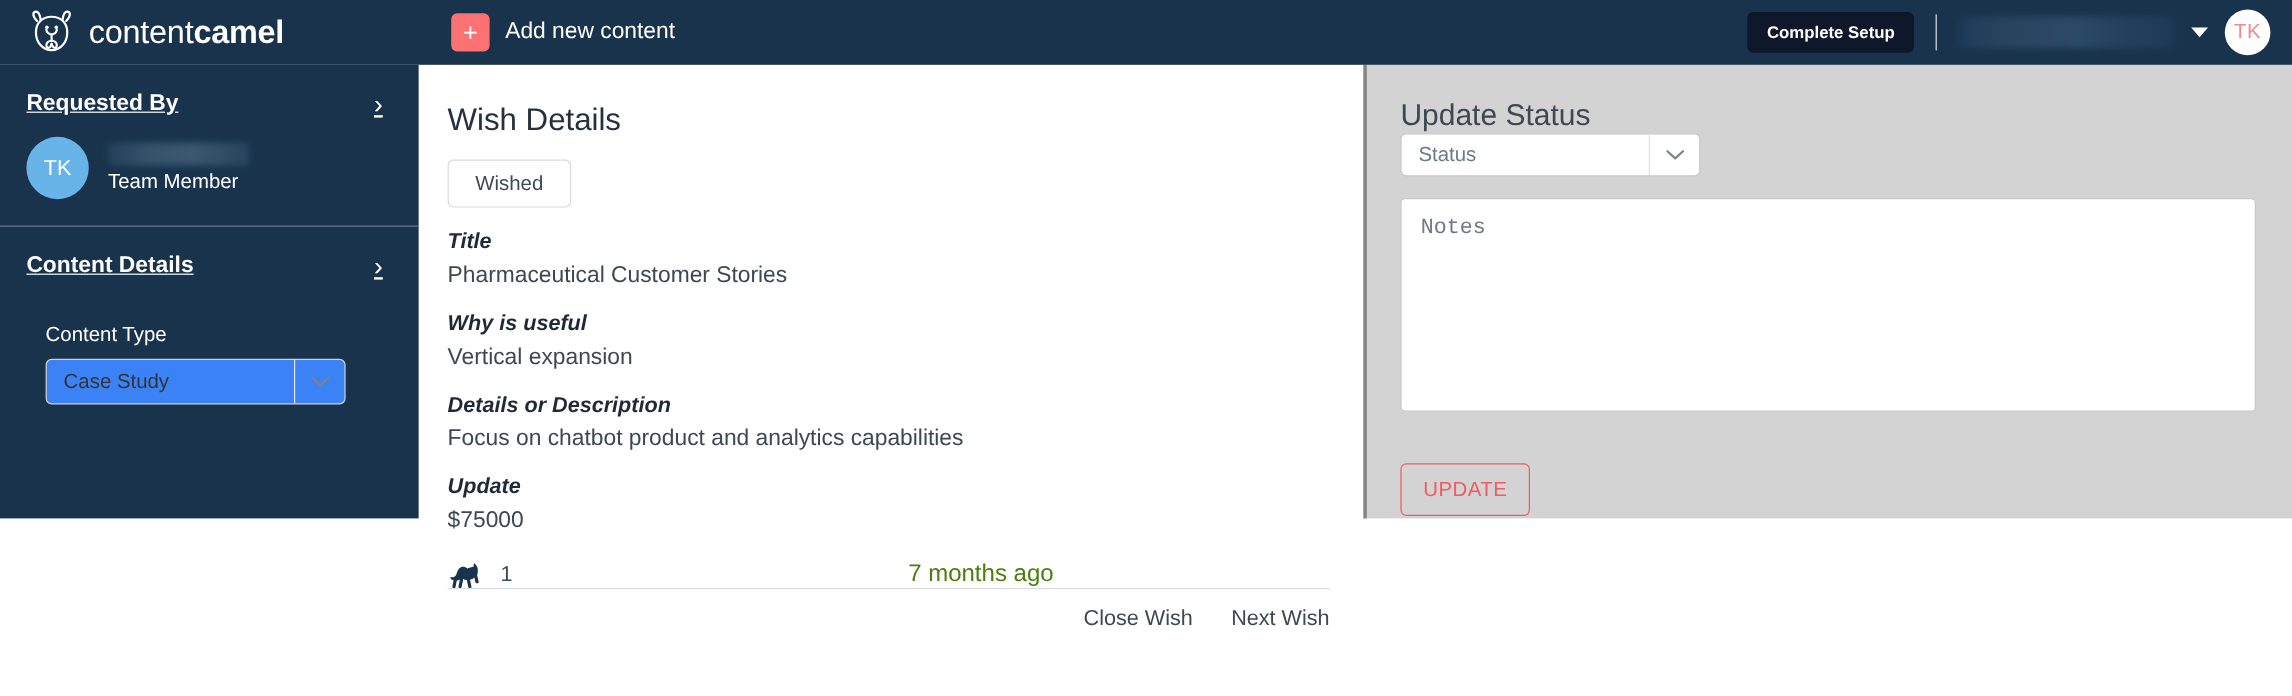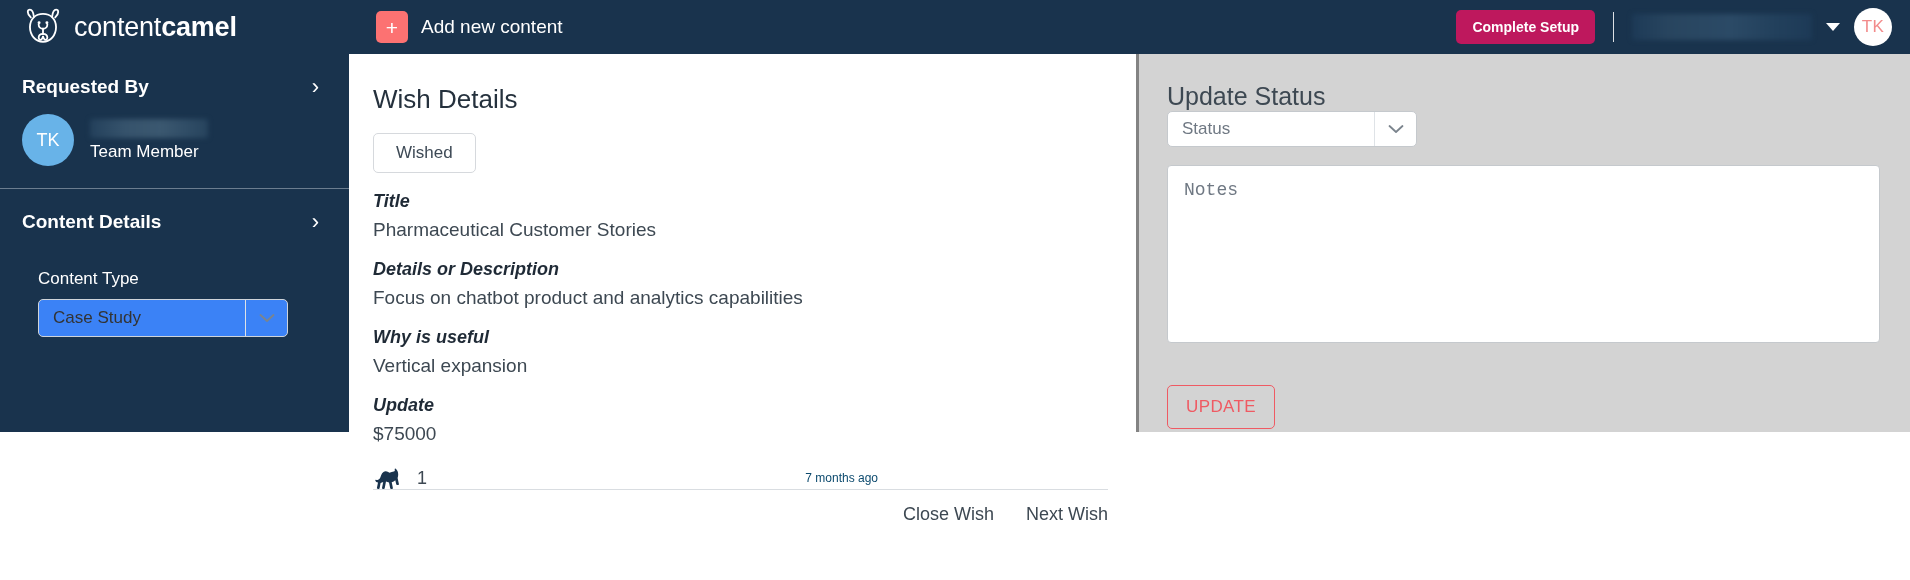--- a/index.html
+++ b/index.html
@@ -75,21 +75,21 @@
     white-space: nowrap;
   }
 
   .topbar-right {
     margin-left: auto;
     display: flex;
     align-items: center;
     height: 100%;
   }
   .complete-setup {
-    background: #be185d;
+    background: #0f172a;
     color: #ffffff;
     font-size: 14px;
     font-weight: 700;
     border: none;
     border-radius: 5px;
     padding: 9px 16px;
     cursor: pointer;
     white-space: nowrap;
     font-family: "Liberation Sans", sans-serif;
   }
@@ -150,20 +150,21 @@
     overflow: hidden;
   }
   .sb-section { padding: 0 22px; }
   .sb-head-row {
     display: flex;
     align-items: center;
     justify-content: space-between;
     padding-top: 22px;
     padding-bottom: 4px;
     cursor: pointer;
+    text-decoration: underline;
   }
   .sb-head-title {
     font-size: 19px;
     font-weight: 700;
     color: #ffffff;
   }
   .sb-chevron {
     color: #ffffff;
     font-size: 22px;
     line-height: 1;
@@ -290,22 +291,22 @@
   .camel-count {
     display: flex;
     align-items: center;
     gap: 14px;
   }
   .camel-icon { display: block; }
   .camel-num { font-size: 18px; color: #3d4852; }
   .time-ago {
     margin-left: auto;
     margin-right: 230px;
-    font-size: 12px;
-    color: #0c4a6e;
+    font-size: 20px;
+    color: #4d7c0f;
     white-space: nowrap;
   }
 
   .main-footer {
     margin-top: auto;
     width: 745px;
     max-width: 100%;
     border-top: 1px solid #d9dde1;
     padding: 14px 0 22px 0;
     display: flex;
@@ -470,26 +471,26 @@
       <h1 class="wish-title">Wish Details</h1>
       <div>
         <button class="wished-badge">Wished</button>
       </div>
 
       <div>
         <div class="field-label">Title</div>
         <div class="field-value">Pharmaceutical Customer Stories</div>
       </div>
       <div>
+        <div class="field-label">Why is useful</div>
+        <div class="field-value">Vertical expansion</div>
+      </div>
+      <div>
         <div class="field-label">Details or Description</div>
         <div class="field-value">Focus on chatbot product and analytics capabilities</div>
-      </div>
-      <div>
-        <div class="field-label">Why is useful</div>
-        <div class="field-value">Vertical expansion</div>
       </div>
       <div>
         <div class="field-label">Update</div>
         <div class="field-value">$75000</div>
       </div>
 
       <div class="meta-row">
         <div class="camel-count">
           <span>
             <svg class="camel-icon" width="30" height="22" viewBox="0 0 30 22" xmlns="http://www.w3.org/2000/svg">

